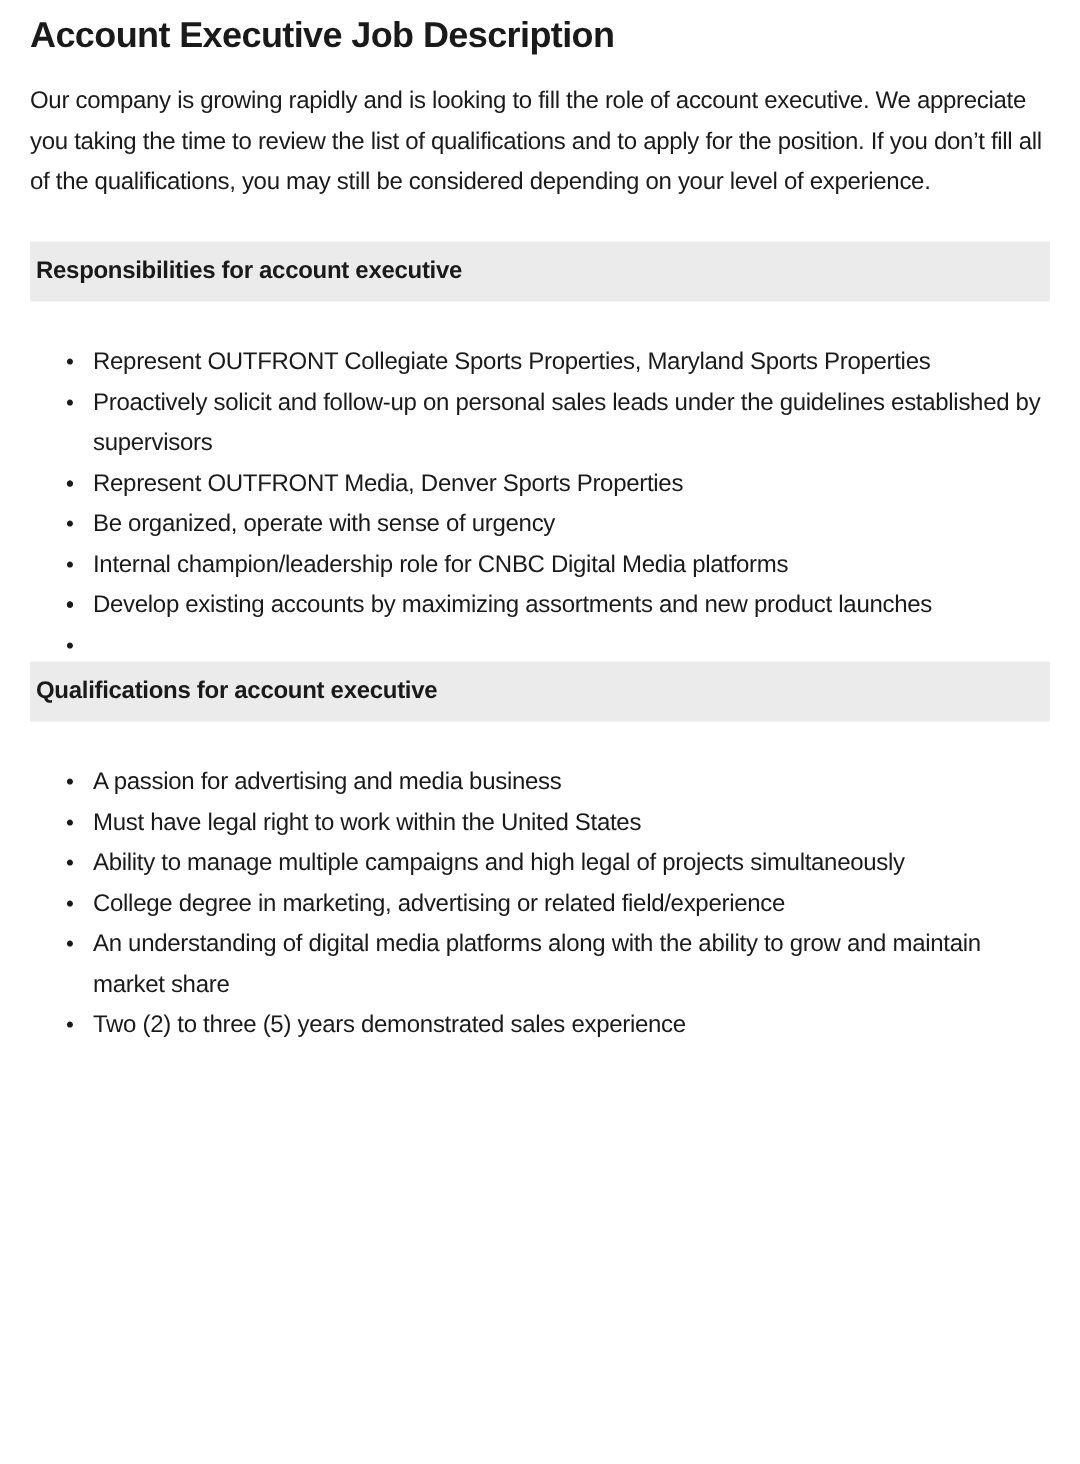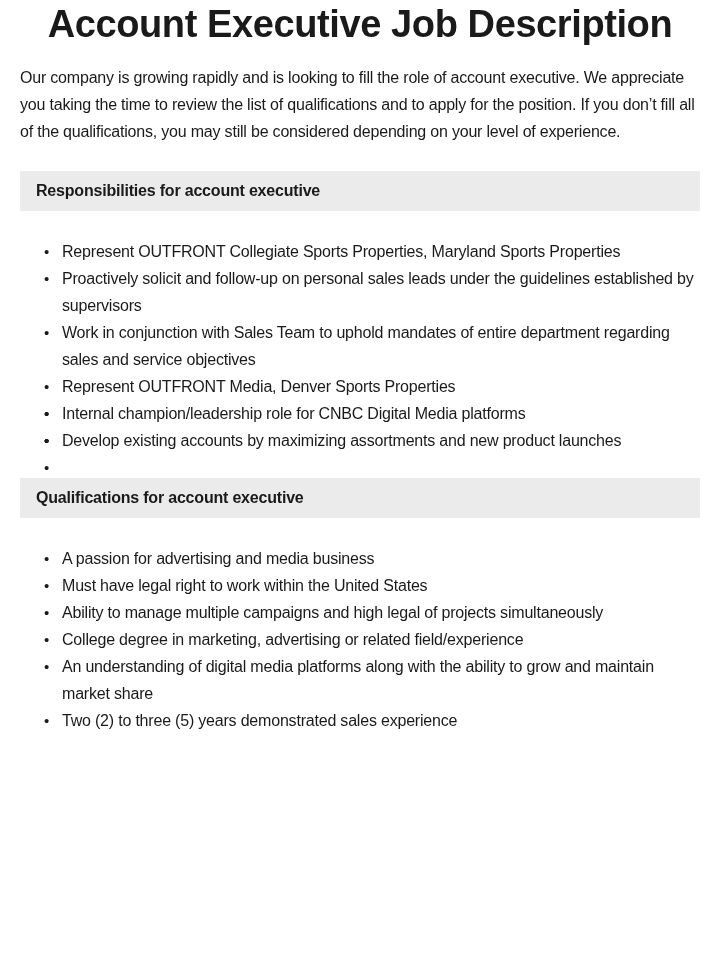--- a/index.html
+++ b/index.html
@@ -19,35 +19,34 @@
     margin: 0 auto;
     padding: 2px 20px 30px 20px;
     background: var(--page-bg);
     color: var(--text-color);
     font-family: "Liberation Sans", "DejaVu Sans", sans-serif;
     font-size: 16px;
     letter-spacing: -0.2px;
     line-height: 27px;
   }
   h1.doc-title {
-    margin: 4px 0 22px 0;
-    font-size: 38px;
+    margin: 4px 0 12px 0;
+    font-size: 24px;
     line-height: 36px;
     font-weight: 800;
-    text-align: center;
     letter-spacing: -0.4px;
     color: var(--text-color);
   }
   p.intro {
     margin: 12px 0 26px 0;
   }
   .section-heading {
     background: var(--band-bg);
     margin: 0 0 27px 0;
-    padding: 9px 16px 10px 16px;
+    padding: 9px 16px 10px 4px;
     font-weight: 700;
     font-size: 16px;
     line-height: 21px;
     border-radius: 1px;
   }
   ul.bullet-list {
     list-style: none;
     margin: 0 0 24px 0;
     padding: 0 0 0 24px;
   }
@@ -80,28 +79,28 @@
     <li>
       <span class="bullet">•</span>
       <span>Represent OUTFRONT Collegiate Sports Properties, Maryland Sports Properties</span>
     </li>
     <li>
       <span class="bullet">•</span>
       <span>Proactively solicit and follow-up on personal sales leads under the guidelines established by supervisors</span>
     </li>
     <li>
       <span class="bullet">•</span>
-      <span>Work in conjunction with Sales Team to uphold mandates of entire department regarding sales and service objectives</span>
     </li>
     <li>
       <span class="bullet">•</span>
       <span>Represent OUTFRONT Media, Denver Sports Properties</span>
     </li>
     <li>
       <span class="bullet">•</span>
+      <span>Be organized, operate with sense of urgency</span>
     </li>
     <li>
       <span class="bullet">•</span>
       <span>Internal champion/leadership role for CNBC Digital Media platforms</span>
     </li>
     <li>
       <span class="bullet">•</span>
     </li>
     <li>
       <span class="bullet">•</span>

